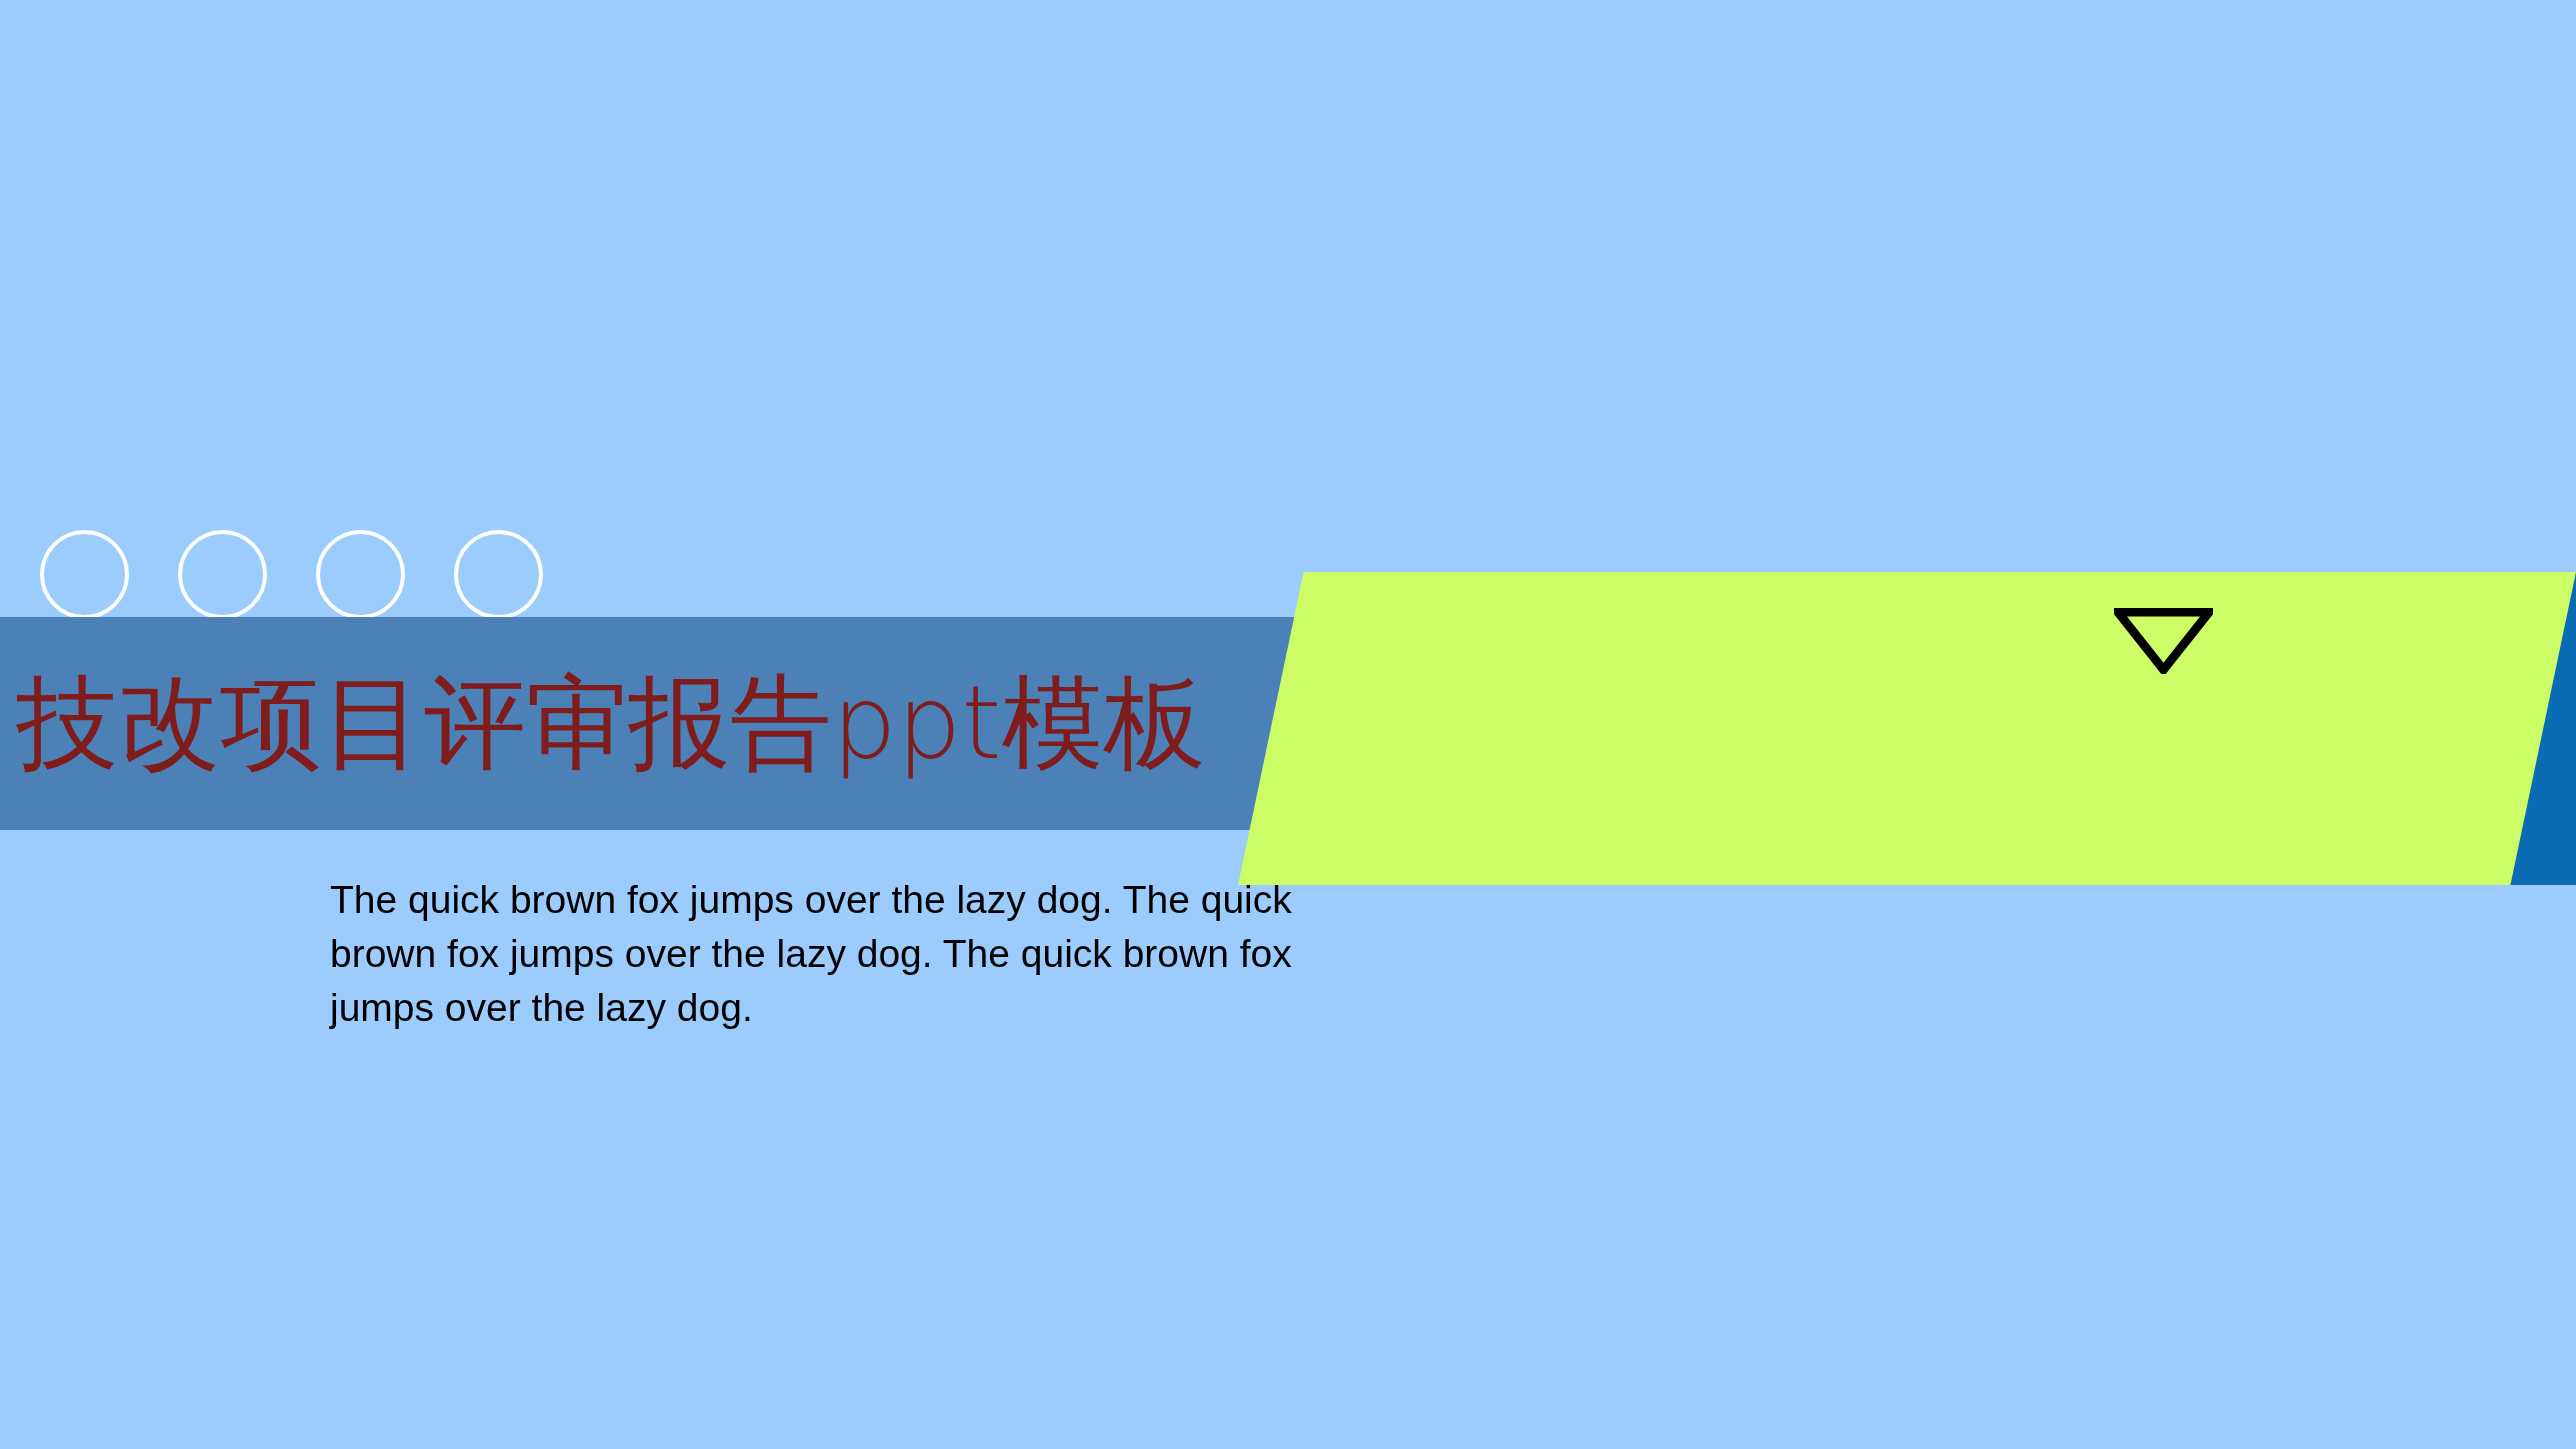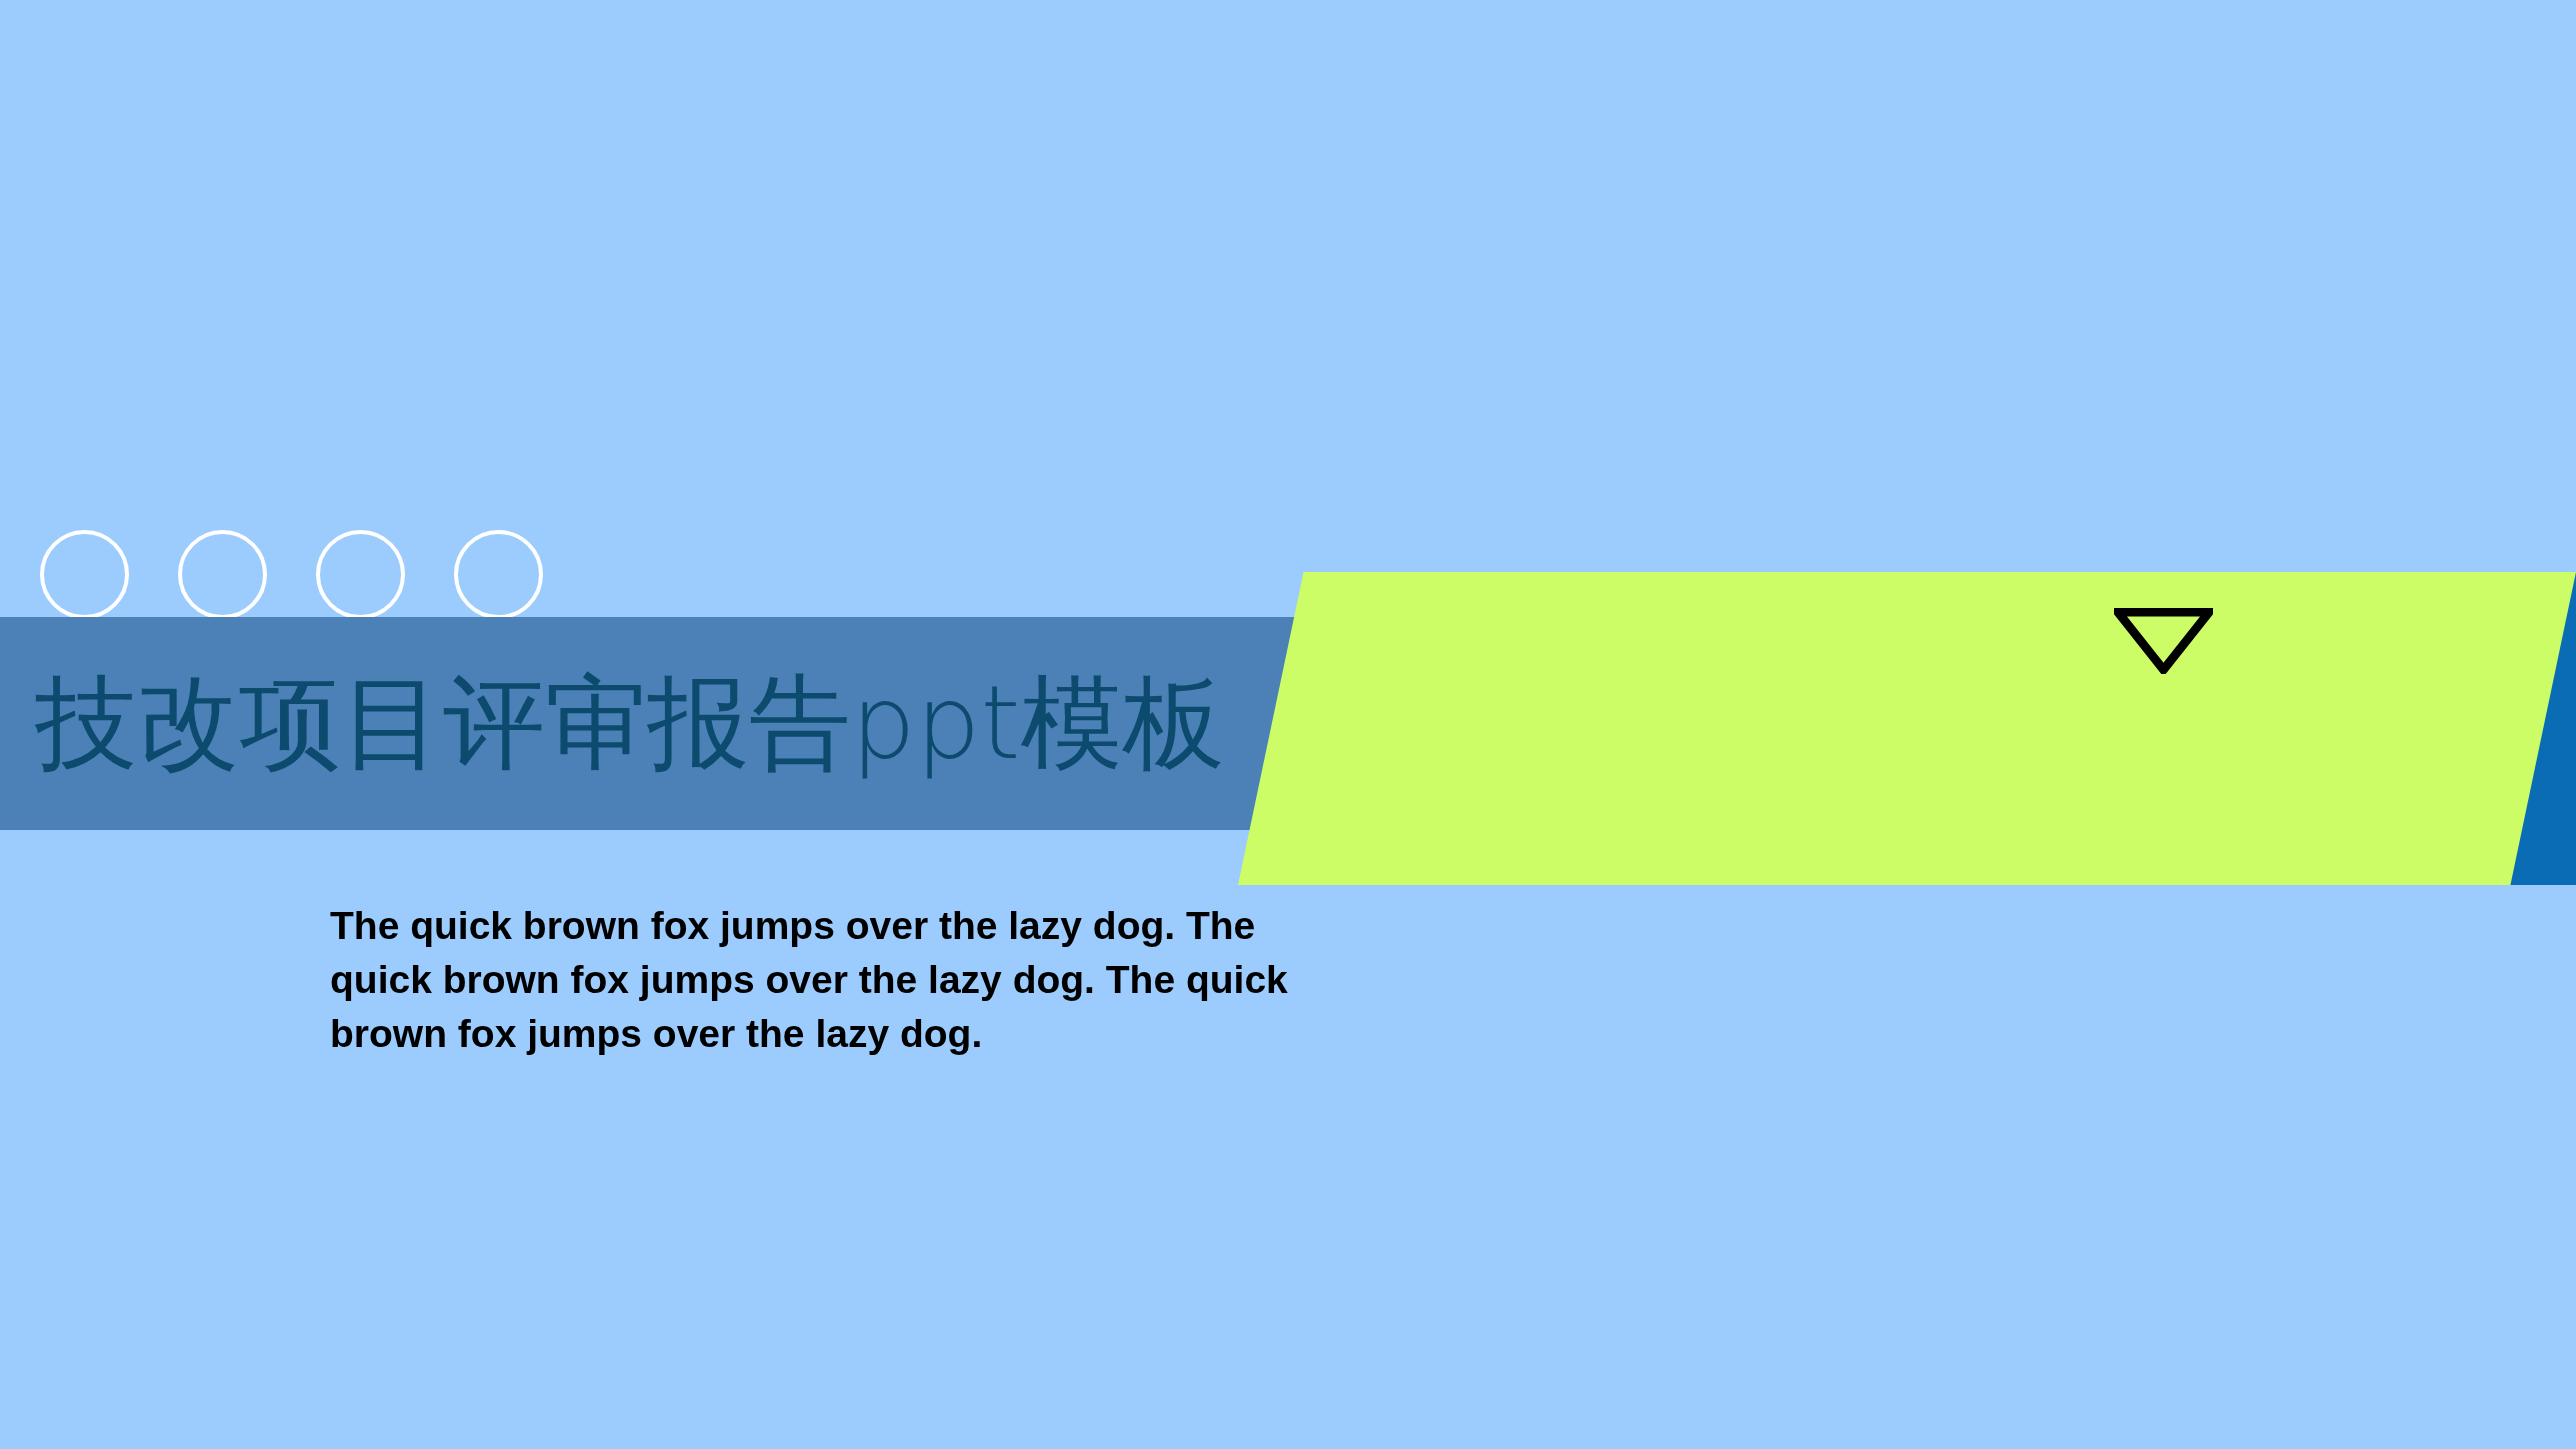--- a/index.html
+++ b/index.html
@@ -65,27 +65,27 @@
     top: 572px;
     width: 1338px;
     height: 313px;
     background: #CCFD66;
     clip-path: polygon(4.9% 0%, 100% 0%, 95.1% 100%, 0% 100%);
   }
 
   
   .slide-title {
     position: absolute;
-    left: 35px;
+    left: 16px;
     top: 625px;
     width: 1208px;
     height: 195px;
     display: flex;
     align-items: center;
-    color: #0c4a6e;
+    color: #7f1d1d;
     font-size: 102px;
     line-height: 1.05;
     font-weight: 300;
     letter-spacing: 0px;
     white-space: nowrap;
     font-family: "DejaVu Sans", "Liberation Sans", sans-serif;
   }
 
   
   .triangle-icon {
@@ -94,26 +94,26 @@
     top: 608px;
     width: 99px;
     height: 66px;
   }
   .triangle-icon svg { display: block; width: 100%; height: 100%; }
 
   
   .body-text {
     position: absolute;
     left: 330px;
-    top: 899px;
+    top: 873px;
     width: 986px;
     color: #000000;
     font-size: 39px;
     line-height: 1.38;
-    font-weight: 700;
+    font-weight: 400;
     font-family: "Liberation Sans", "DejaVu Sans", sans-serif;
   }
 </style>
 </head>
 <body>
 
 <div id="slide">
 
   <div class="circles">
     <div class="circle"></div>

